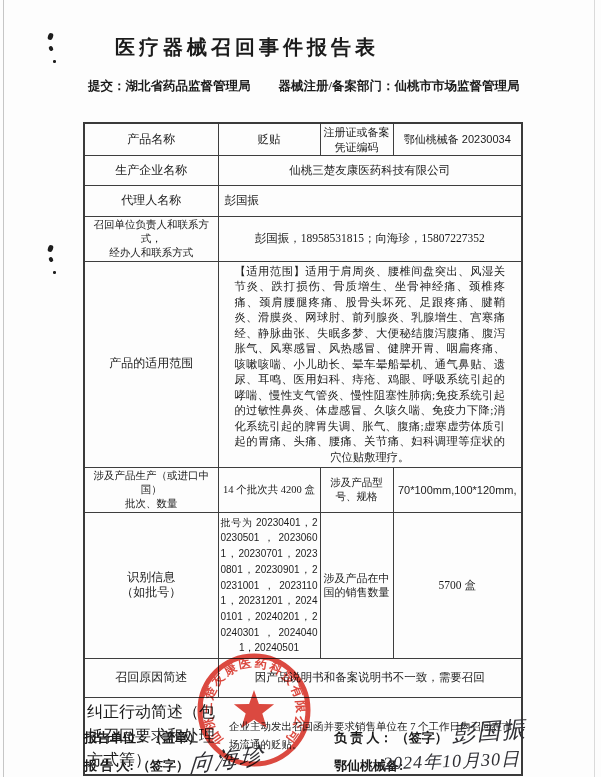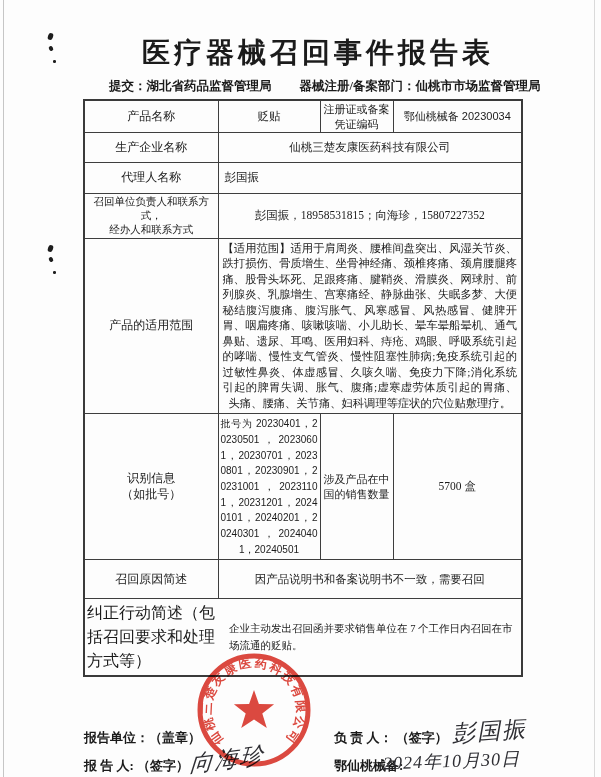--- a/index.html
+++ b/index.html
@@ -8,43 +8,43 @@
     position:relative; width:601px; height:777px; overflow:hidden;
     background:#fdfdfd; color:#1b1b1b;
     font-family:"Liberation Serif","DejaVu Serif",serif;
   }
   .edge { position:absolute; top:0; height:100%; width:1px; }
   .edge.left  { left:3px;  background:#c6c6c6; }
   .edge.right { left:594px; background:#dadada; }
 
   .doc-title {
     position:absolute; top:34px; left:0; width:494px;
-    text-align:right; font-size:28px; font-weight:bold; letter-spacing:4px;
+    text-align:center; font-size:20px; font-weight:bold; letter-spacing:4px;
   }
   .subhead {
     position:absolute; top:78px; left:88px; width:480px;
-    display:flex; gap:28px; font-size:12.5px; font-weight:bold; white-space:nowrap;margin-left:21px;
+    display:flex; gap:28px; font-size:12.5px; font-weight:bold; white-space:nowrap;
   }
 
   table.form {
-    position:absolute; top:99px; left:83px; width:438px;
+    position:absolute; top:122px; left:83px; width:438px;
     border-collapse:collapse; table-layout:fixed;
     border:2px solid #3a3a3a;
   }
   td {
     border:1px solid #3e3e3e; text-align:center; vertical-align:middle;
     font-size:12px; line-height:1.32; padding:1px 2px; overflow:hidden;
   }
   .small-label { font-size:10.5px; }
   .val  { font-size:11.5px; }
   .num  { font-family:"Liberation Sans","DejaVu Sans",sans-serif; font-size:11px; }
   .left-val { text-align:left; padding-left:6px; }
   .scope {
     font-size:11.3px; line-height:15.5px; text-align:justify; text-align-last:center;
-    padding:2px 4px;
+    padding:2px 16px;
   }
   .batch {
     font-family:"Liberation Sans","DejaVu Sans",sans-serif;
     font-size:10px; line-height:15.7px; word-break:break-all;
     text-align:justify; text-align-last:center; padding:2px 2px;
   }
   .corr-wrap { display:flex; align-items:center; }
   .corr-label { width:138px; font-size:16px; text-align:left; line-height:1.5; }
   .corr-text  { flex:1; font-size:10.5px; text-align:left; line-height:1.7; padding:0 4px; }
 
@@ -117,20 +117,29 @@
       </td>
       <td colspan="3" class="val">彭国振，18958531815；向海珍，15807227352</td>
     </tr>
 
     <tr style="height:156px">
       <td>产品的适用范围</td>
       <td colspan="3" class="scope">【适用范围】适用于肩周炎、腰椎间盘突出、风湿关节炎、跌打损伤、骨质增生、坐骨神经痛、颈椎疼痛、颈肩腰腿疼痛、股骨头坏死、足跟疼痛、腱鞘炎、滑膜炎、网球肘、前列腺炎、乳腺增生、宫寒痛经、静脉曲张、失眠多梦、大便秘结腹泻腹痛、腹泻胀气、风寒感冒、风热感冒、健脾开胃、咽扁疼痛、咳嗽咳喘、小儿助长、晕车晕船晕机、通气鼻贴、遗尿、耳鸣、医用妇科、痔疮、鸡眼、呼吸系统引起的哮喘、慢性支气管炎、慢性阻塞性肺病;免疫系统引起的过敏性鼻炎、体虚感冒、久咳久喘、免疫力下降;消化系统引起的脾胃失调、胀气、腹痛;虚寒虚劳体质引起的胃痛、头痛、腰痛、关节痛、妇科调理等症状的穴位贴敷理疗。</td>
     </tr>
 
 
+    <tr style="height:40px">
+      <td class="small-label">
+        <span>涉及产品生产（或进口中国）</span><br>
+        <span>批次、数量</span>
+      </td>
+      <td style="font-size:10.5px;white-space:nowrap">14 个批次共 4200 盒</td>
+      <td style="font-size:10.5px">涉及产品型号、规格</td>
+      <td class="num">70*100mm,100*120mm,</td>
+    </tr>
 
     <tr style="height:127px">
       <td>
         <span>识别信息</span><br>
         <span>（如批号）</span>
       </td>
       <td class="batch">批号为 20230401，20230501，20230601，20230701，20230801，20230901，20231001，20231101，20231201，20240101，20240201，20240301，20240401，20240501</td>
       <td style="font-size:11px">涉及产品在中国的销售数量</td>
       <td class="val">5700 盒</td>
     </tr>

